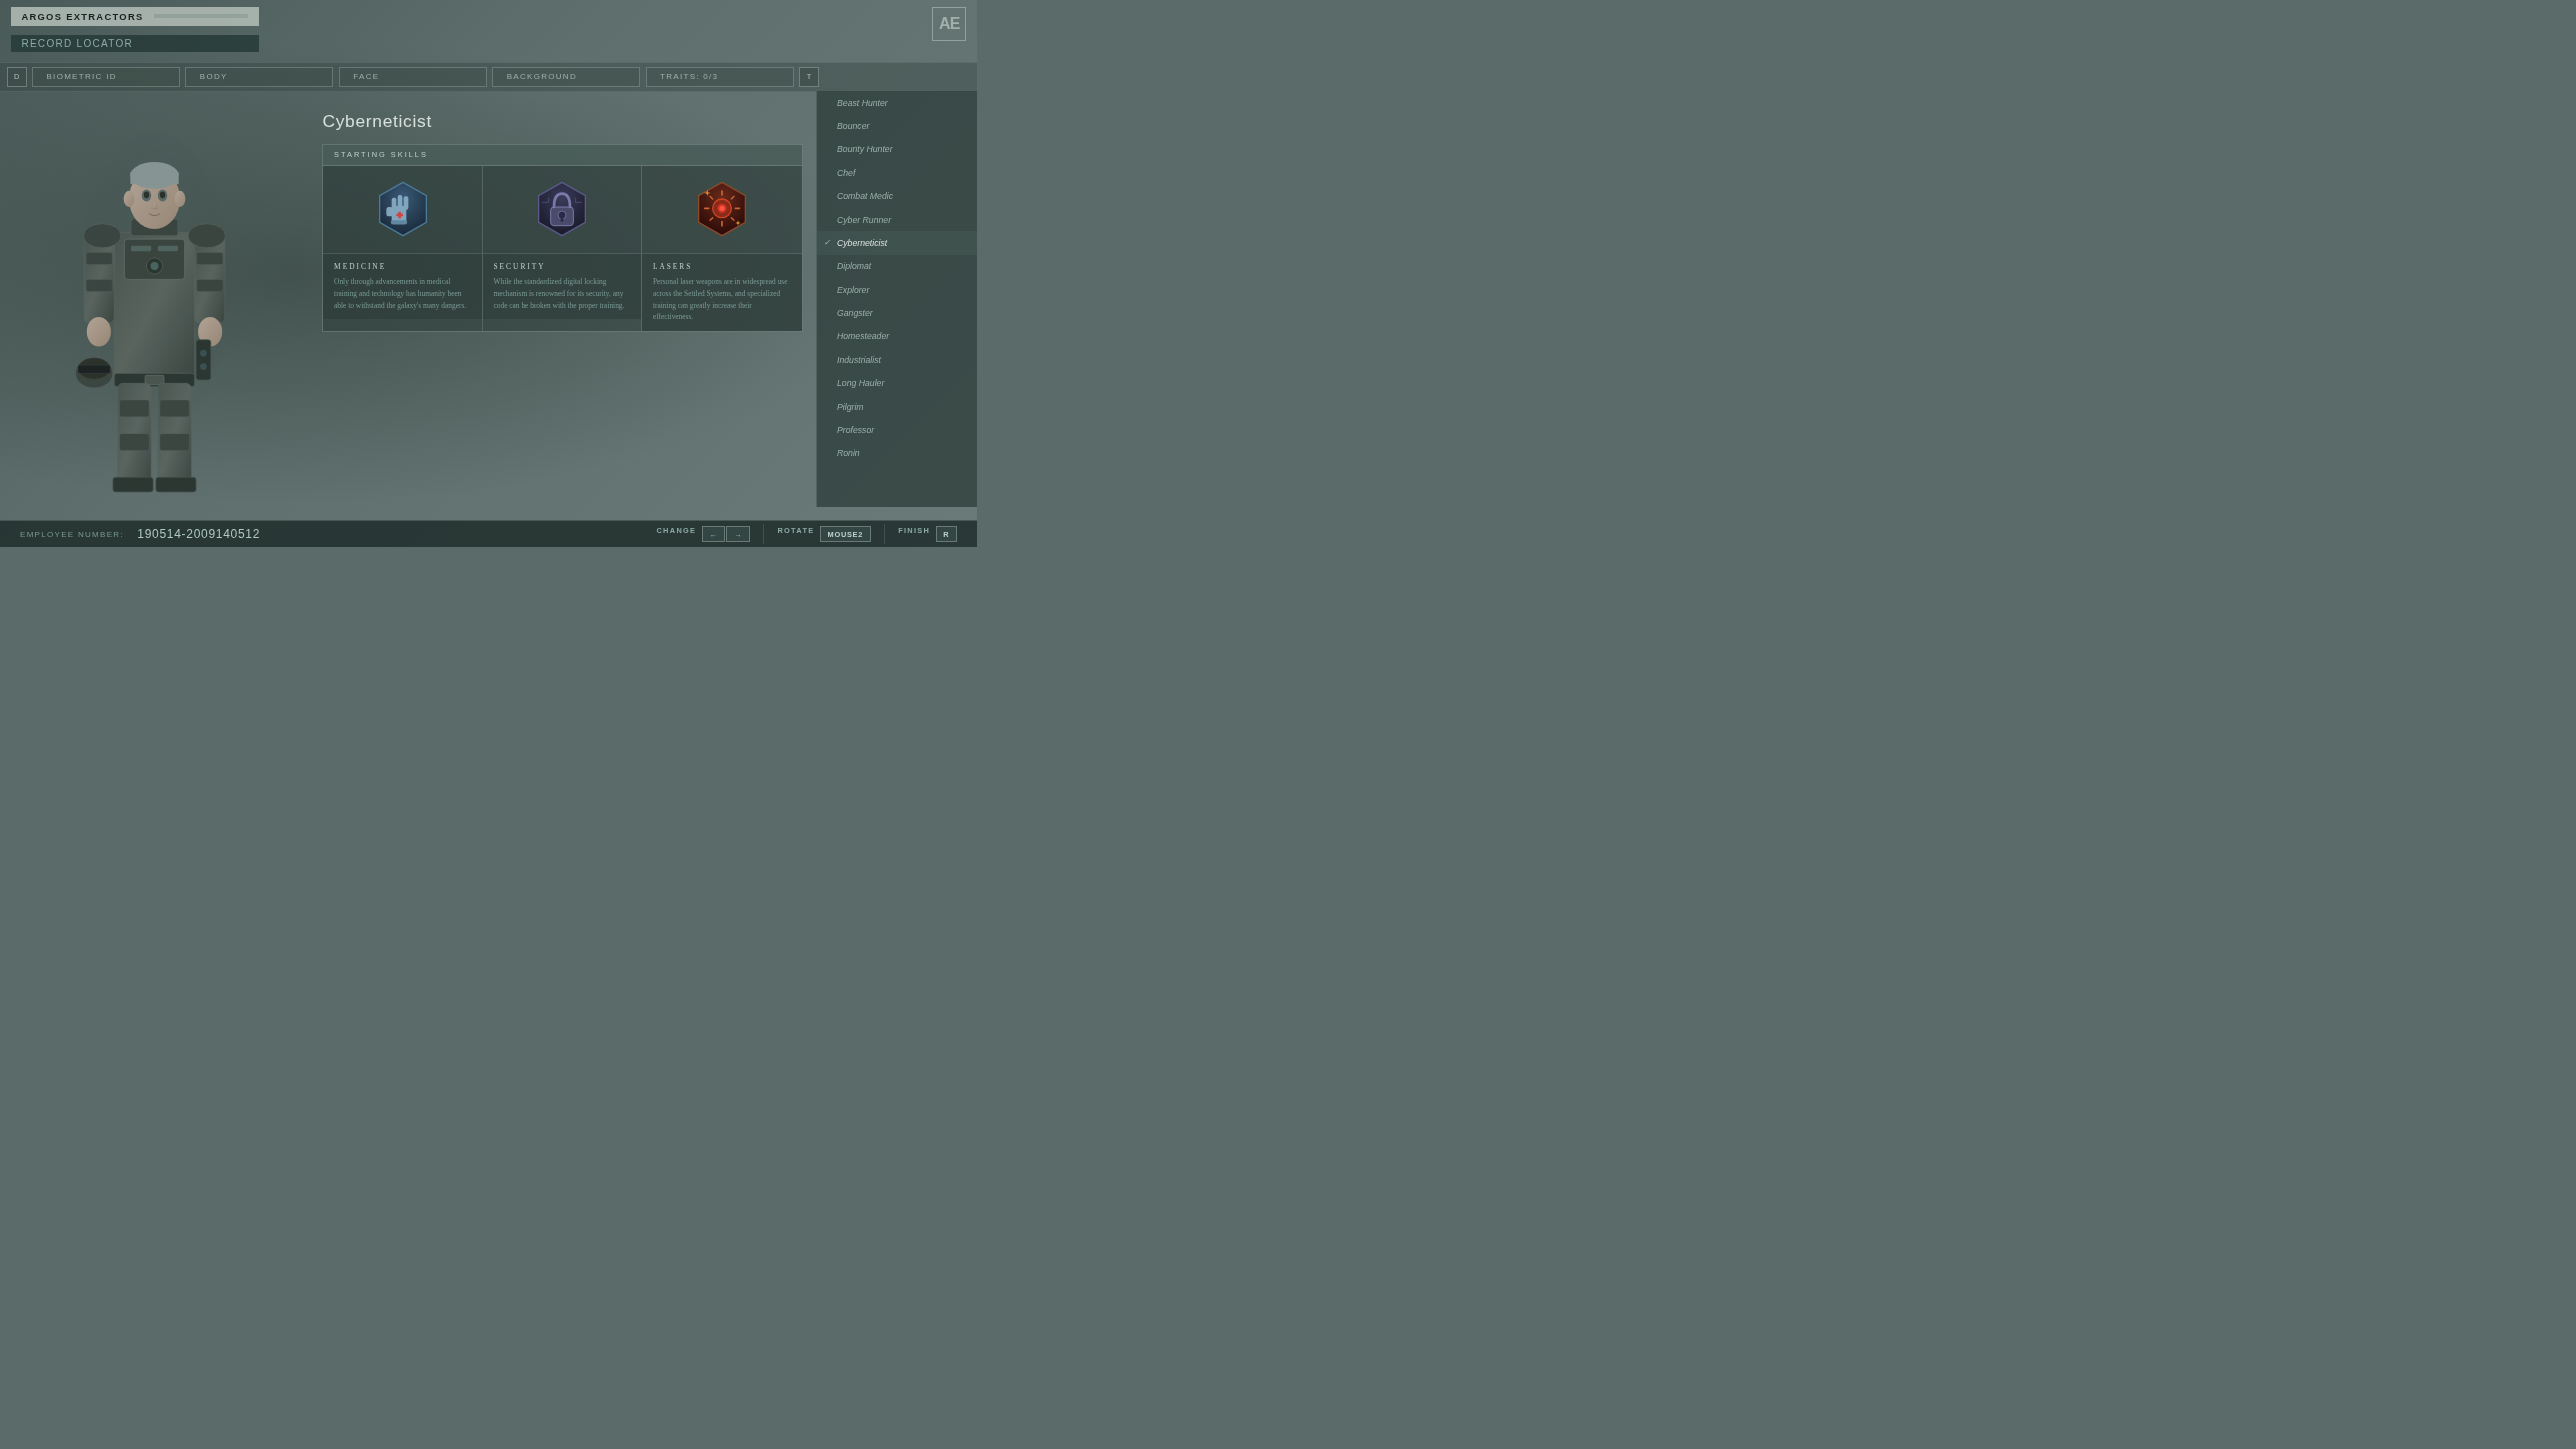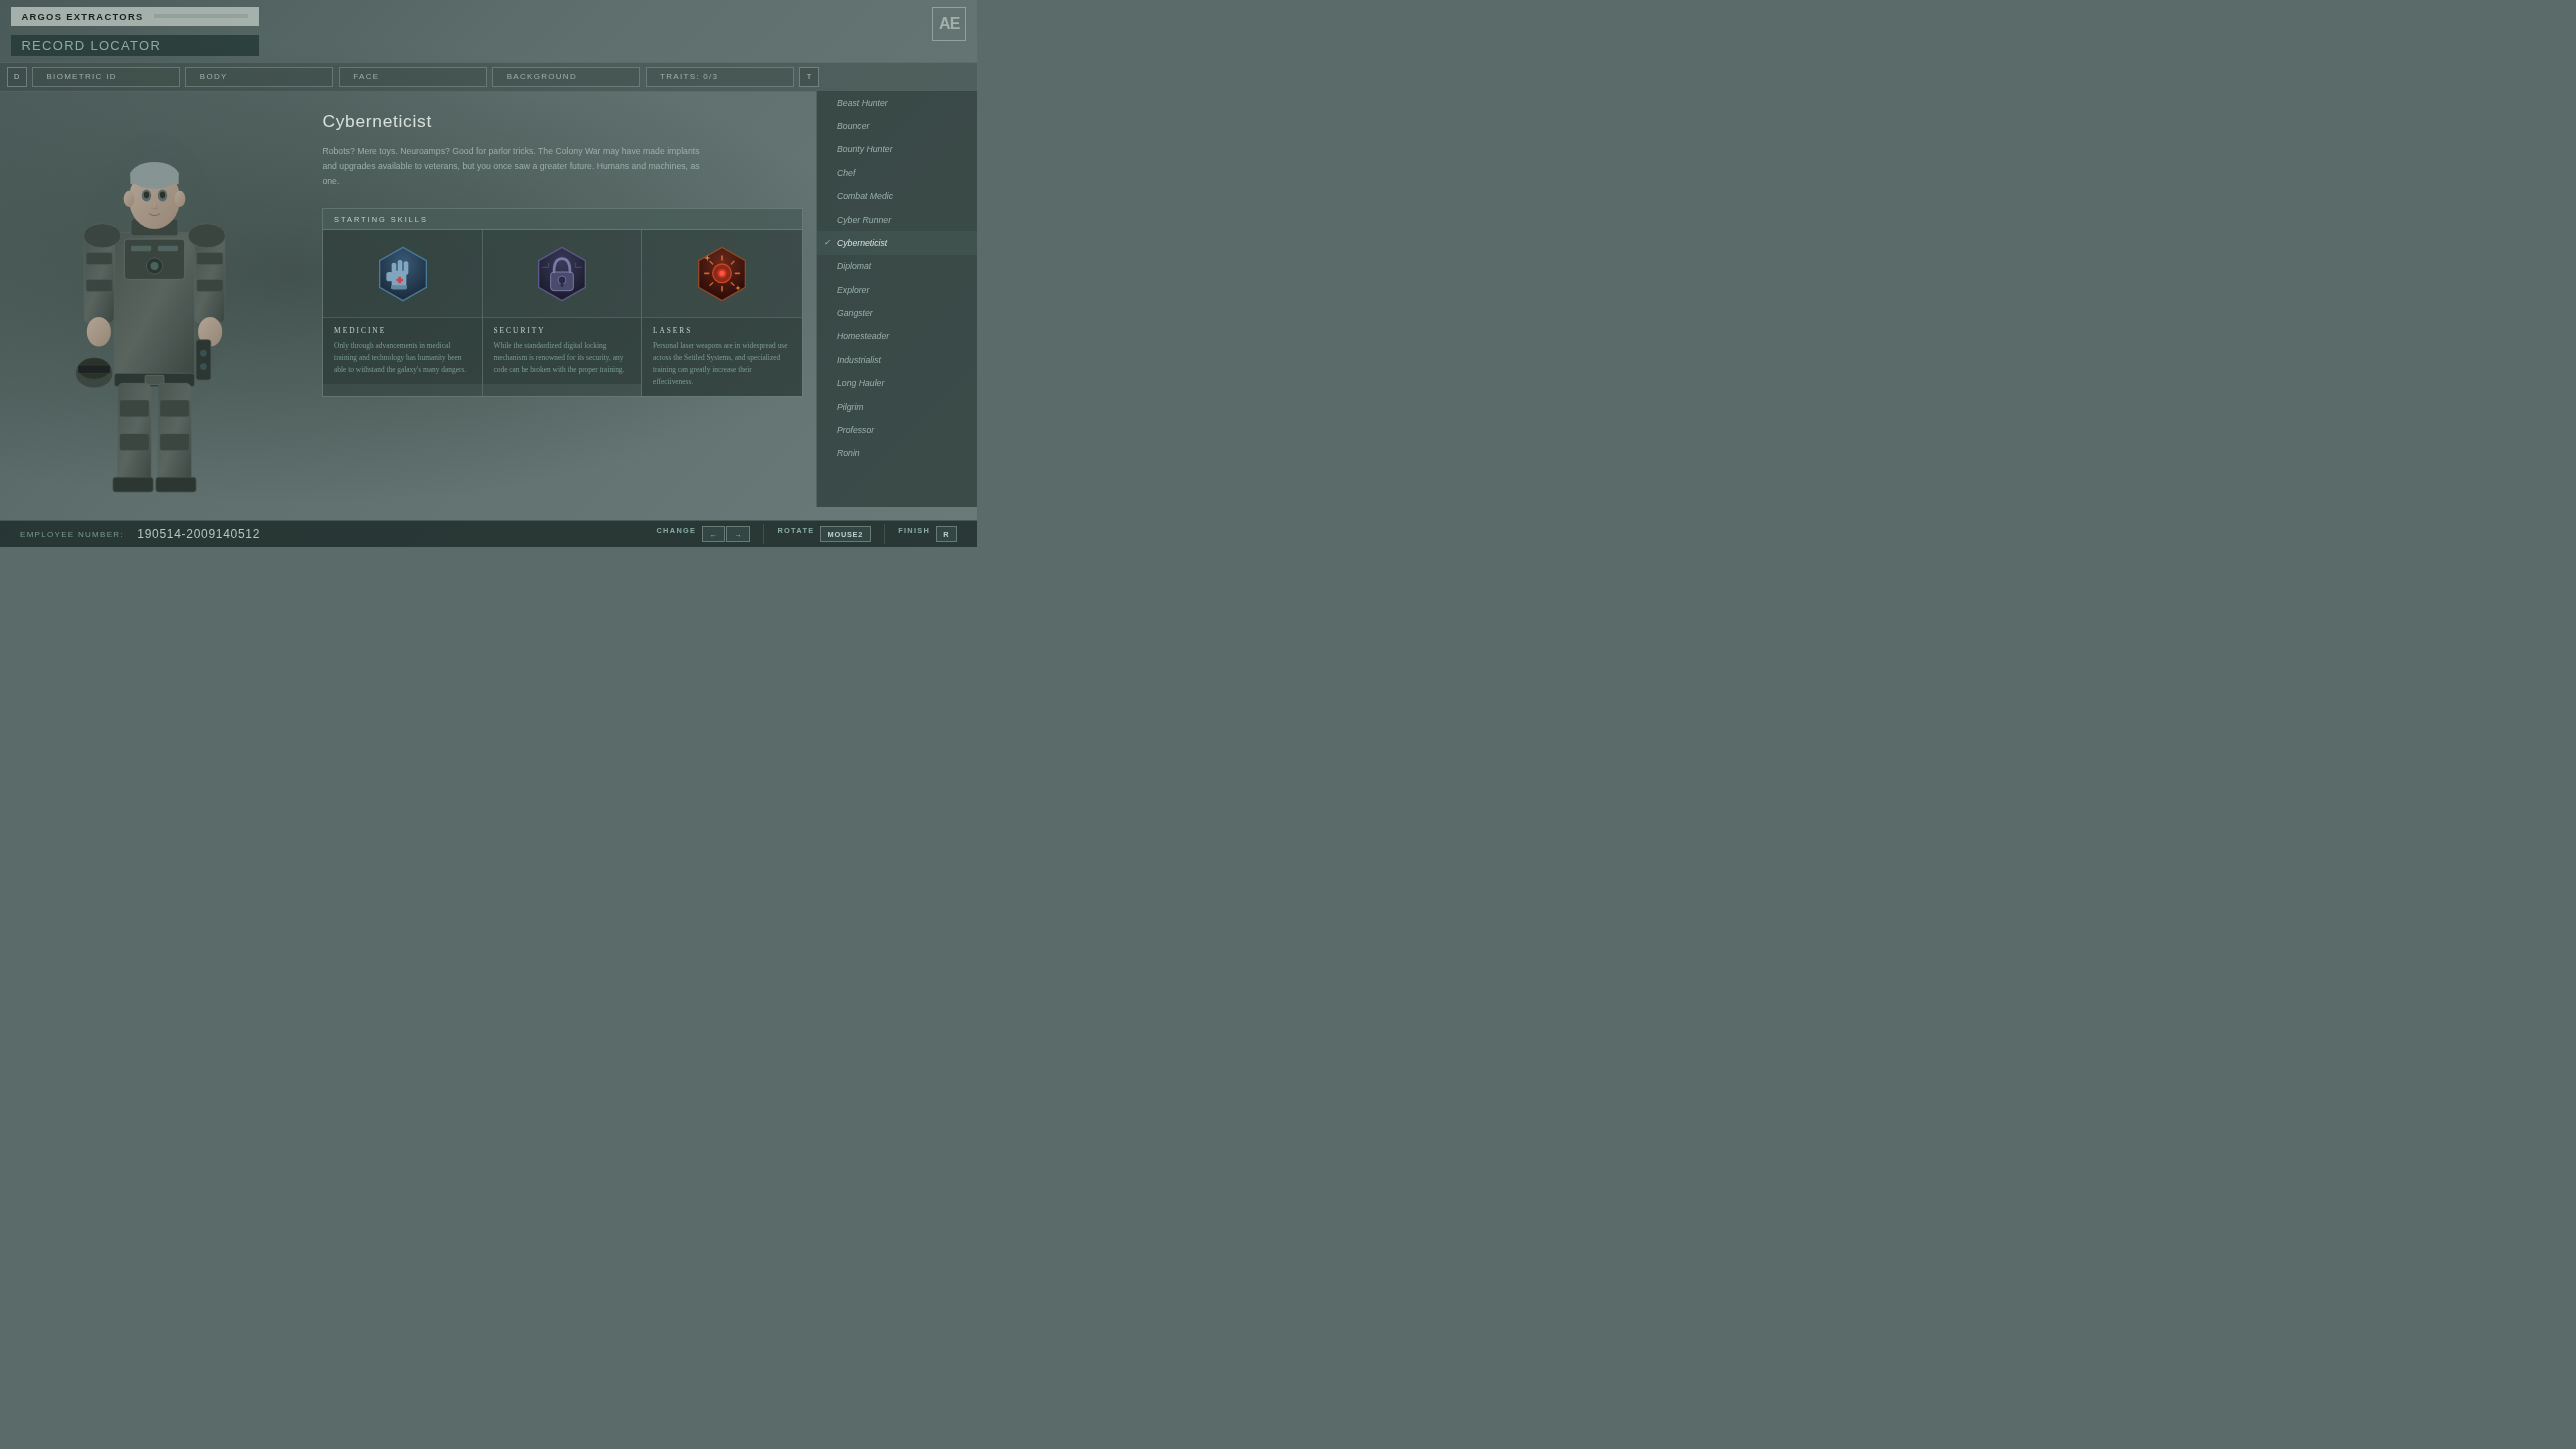--- a/index.html
+++ b/index.html
@@ -66,21 +66,21 @@
     .app-title-bar {
       width: 94px;
       height: 4px;
       background: rgba(140,155,150,0.7);
       margin-left: 5.4px;
     }
 
     .record-locator {
       background: rgba(40,60,58,0.9);
       color: #8aaba6;
-      font-size: 13px;
+      font-size: 10px;
       letter-spacing: 1.3px;
       padding: 3.4px 10.7px;
       min-width: 148px;
     }
 
     .ae-logo {
       position: absolute;
       top: 6.7px;
       right: 10.7px;
       width: 34px;
@@ -472,21 +472,20 @@
         <circle cx="263" cy="390" r="5" fill="#3a5050"></circle>
 
         <ellipse cx="112" cy="195" rx="28" ry="18" fill="#3a4540" stroke="#5a6560" stroke-width="1"></ellipse>
         <ellipse cx="268" cy="195" rx="28" ry="18" fill="#3a4540" stroke="#5a6560" stroke-width="1"></ellipse>
       </svg>
     </div>
   </div>
 
   <div class="main-content">
     <h1 class="bg-title">Cyberneticist</h1>
-    <p class="bg-description">Robots? Mere toys. Neuroamps? Good for parlor tricks. The Colony War may have made implants and upgrades available to veterans, but you once saw a greater future. Humans and machines, as one.</p>
 
     <div class="starting-skills-container">
       <div class="starting-skills-header">STARTING SKILLS</div>
       <div class="skills-grid">
 
         <div class="skill-card">
           <div class="skill-icon-area">
             <svg width="60" height="60" viewBox="0 0 90 90" xmlns="http://www.w3.org/2000/svg">
               <defs>
                 <radialGradient id="medGrad" cx="50%" cy="30%" r="70%">

